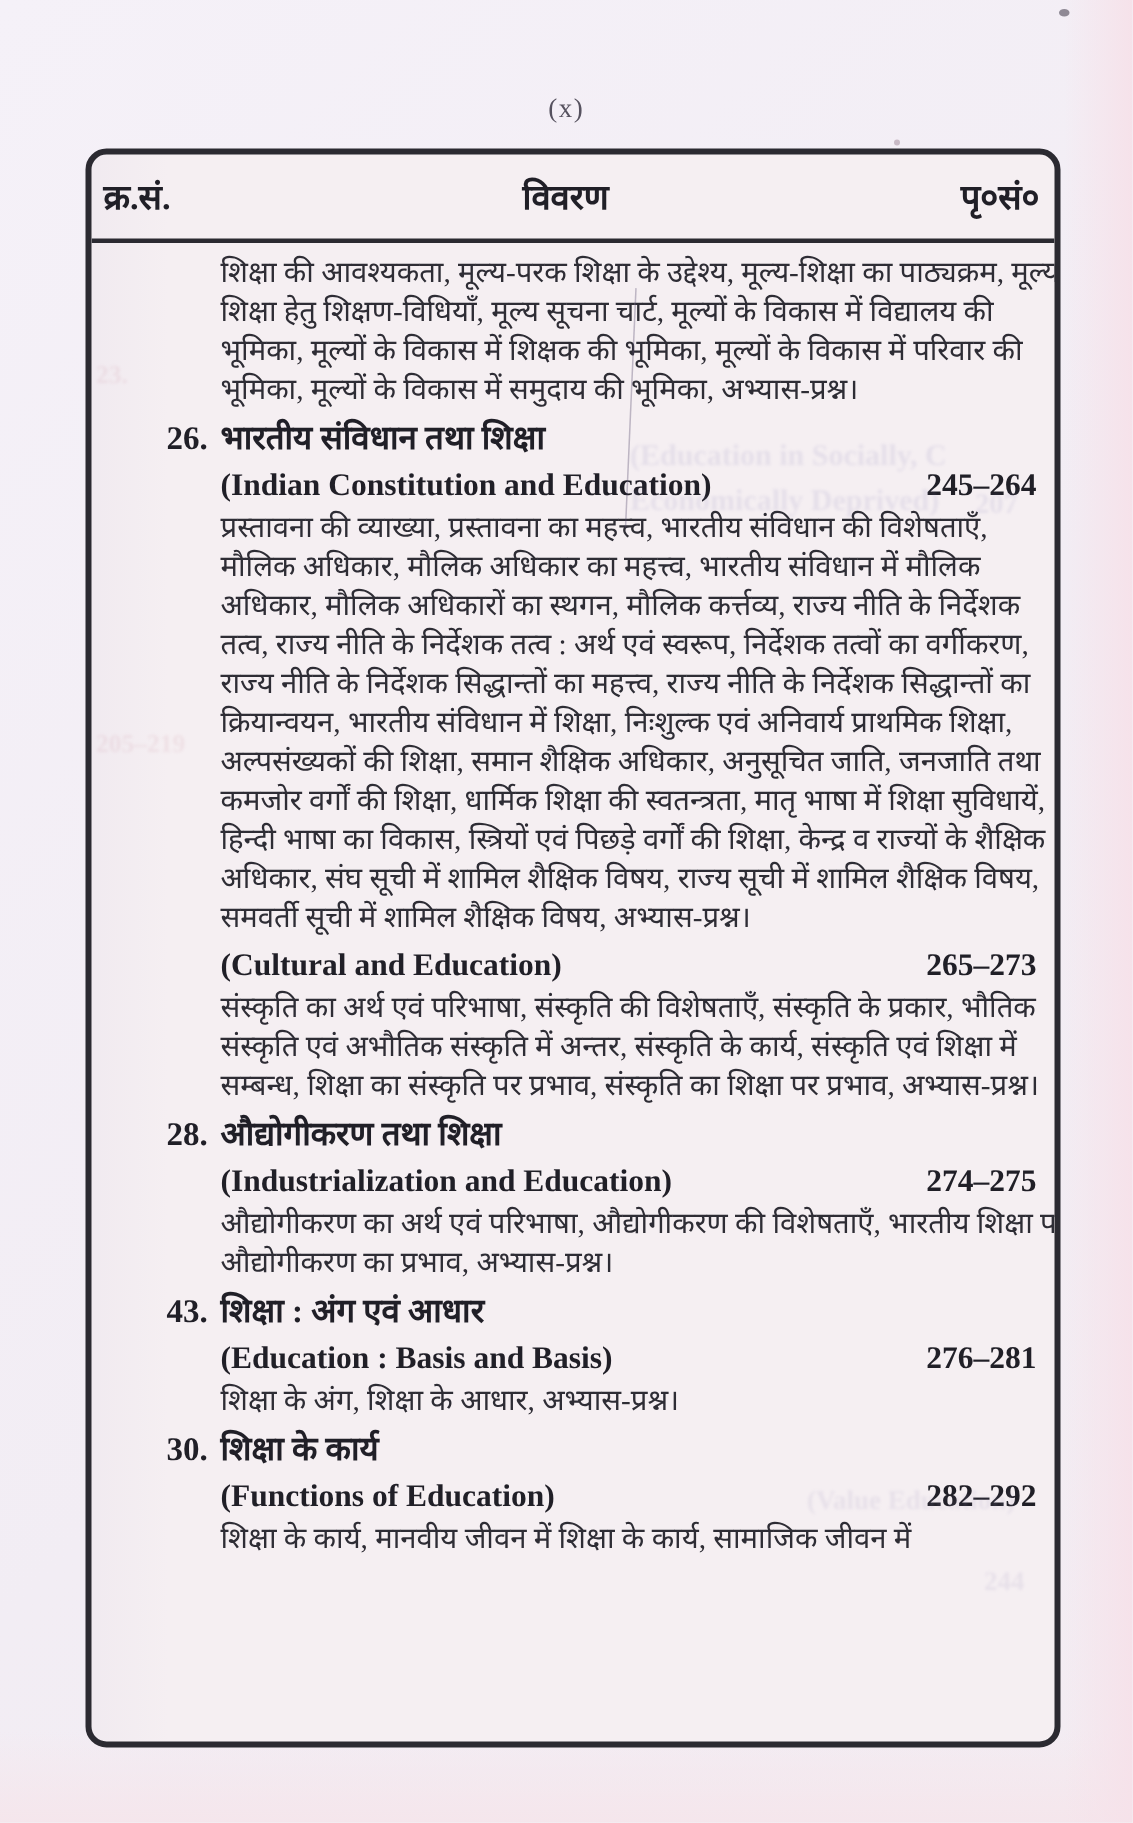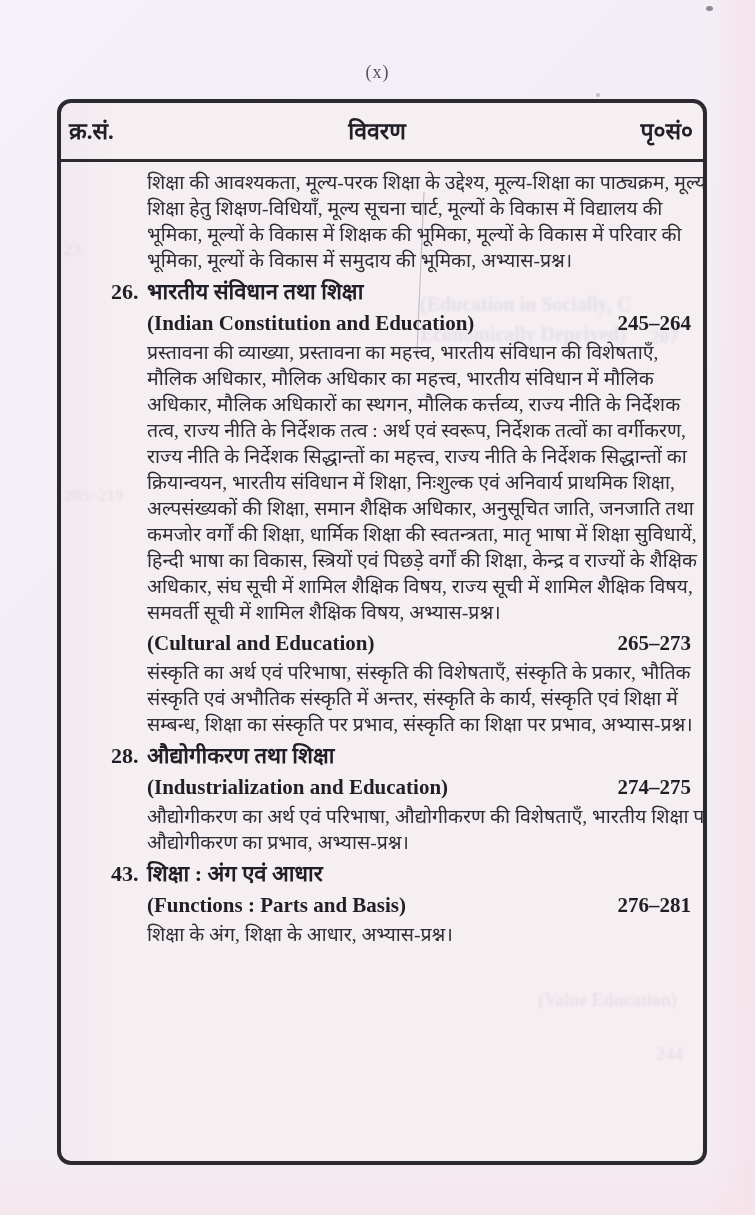--- a/index.html
+++ b/index.html
@@ -114,26 +114,36 @@
           <span>274–275</span>
         </div>
         <p class="entry-desc">औद्योगीकरण का अर्थ एवं परिभाषा, औद्योगीकरण की विशेषताएँ, भारतीय शिक्षा पर औद्योगीकरण का प्रभाव, अभ्यास-प्रश्न।</p>
       </section>
 
       <section class="entry">
         <div class="entry-title-row">
           <span class="entry-num">43.</span><span>शिक्षा : अंग एवं आधार</span>
         </div>
         <div class="entry-en-row">
-          <span>(Functions : Parts and Basis)</span>
+          <span>(Education : Basis and Basis)</span>
           <span>276–281</span>
         </div>
         <p class="entry-desc">शिक्षा के अंग, शिक्षा के आधार, अभ्यास-प्रश्न।</p>
       </section>
 
+      <section class="entry">
+        <div class="entry-title-row">
+          <span class="entry-num">30.</span><span>शिक्षा के कार्य</span>
+        </div>
+        <div class="entry-en-row">
+          <span>(Functions of Education)</span>
+          <span>282–292</span>
+        </div>
+        <p class="entry-desc">शिक्षा के कार्य, मानवीय जीवन में शिक्षा के कार्य, सामाजिक जीवन में</p>
+      </section>
 
     </div>
   </div>
 
   <div class="artifact-layer">
     <div class="crease"></div>
     <div class="speck-a"></div>
     <div class="speck-b"></div>
   <span class="ghost" style="left: 420px; top: 293px; font-size: 20px; color: rgb(139, 132, 184);">(Education in Socially, C</span>
       <span class="ghost" style="left: 420px; top: 323px; font-size: 20px; color: rgb(139, 132, 184);">Economically Deprived)</span>

